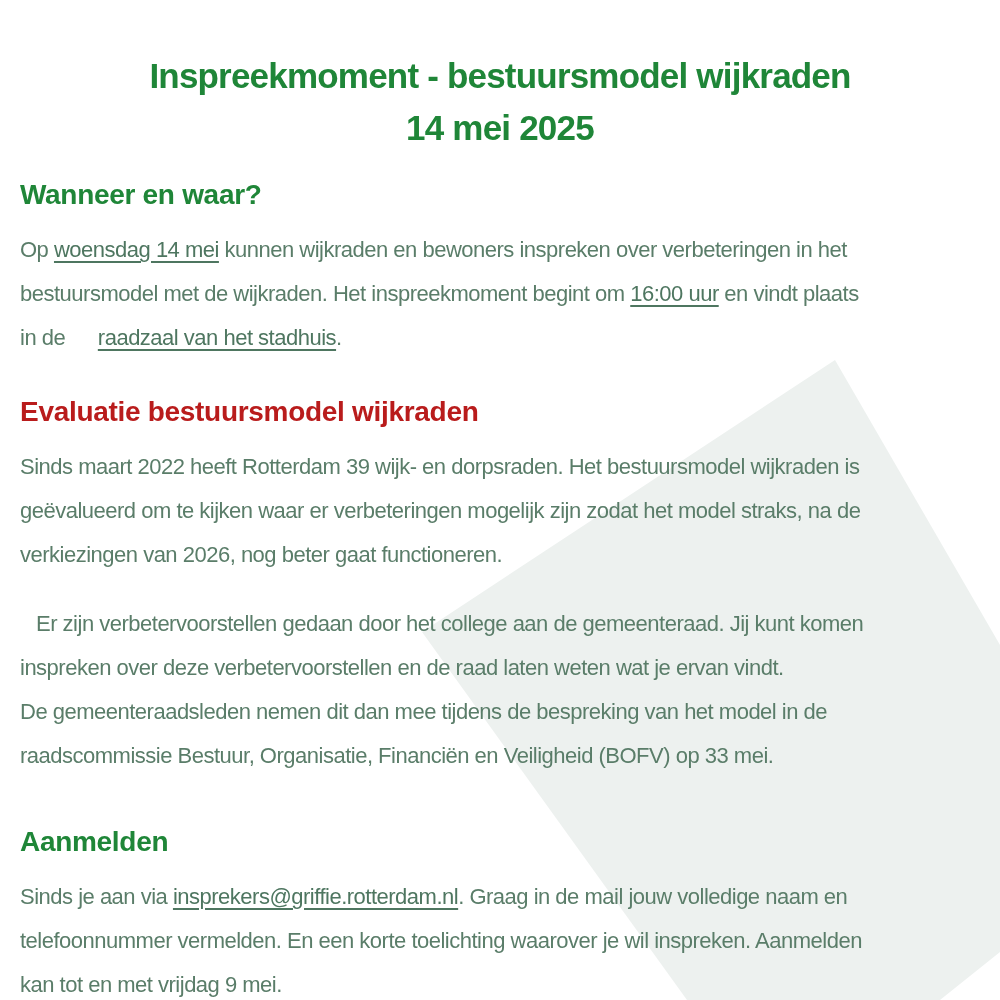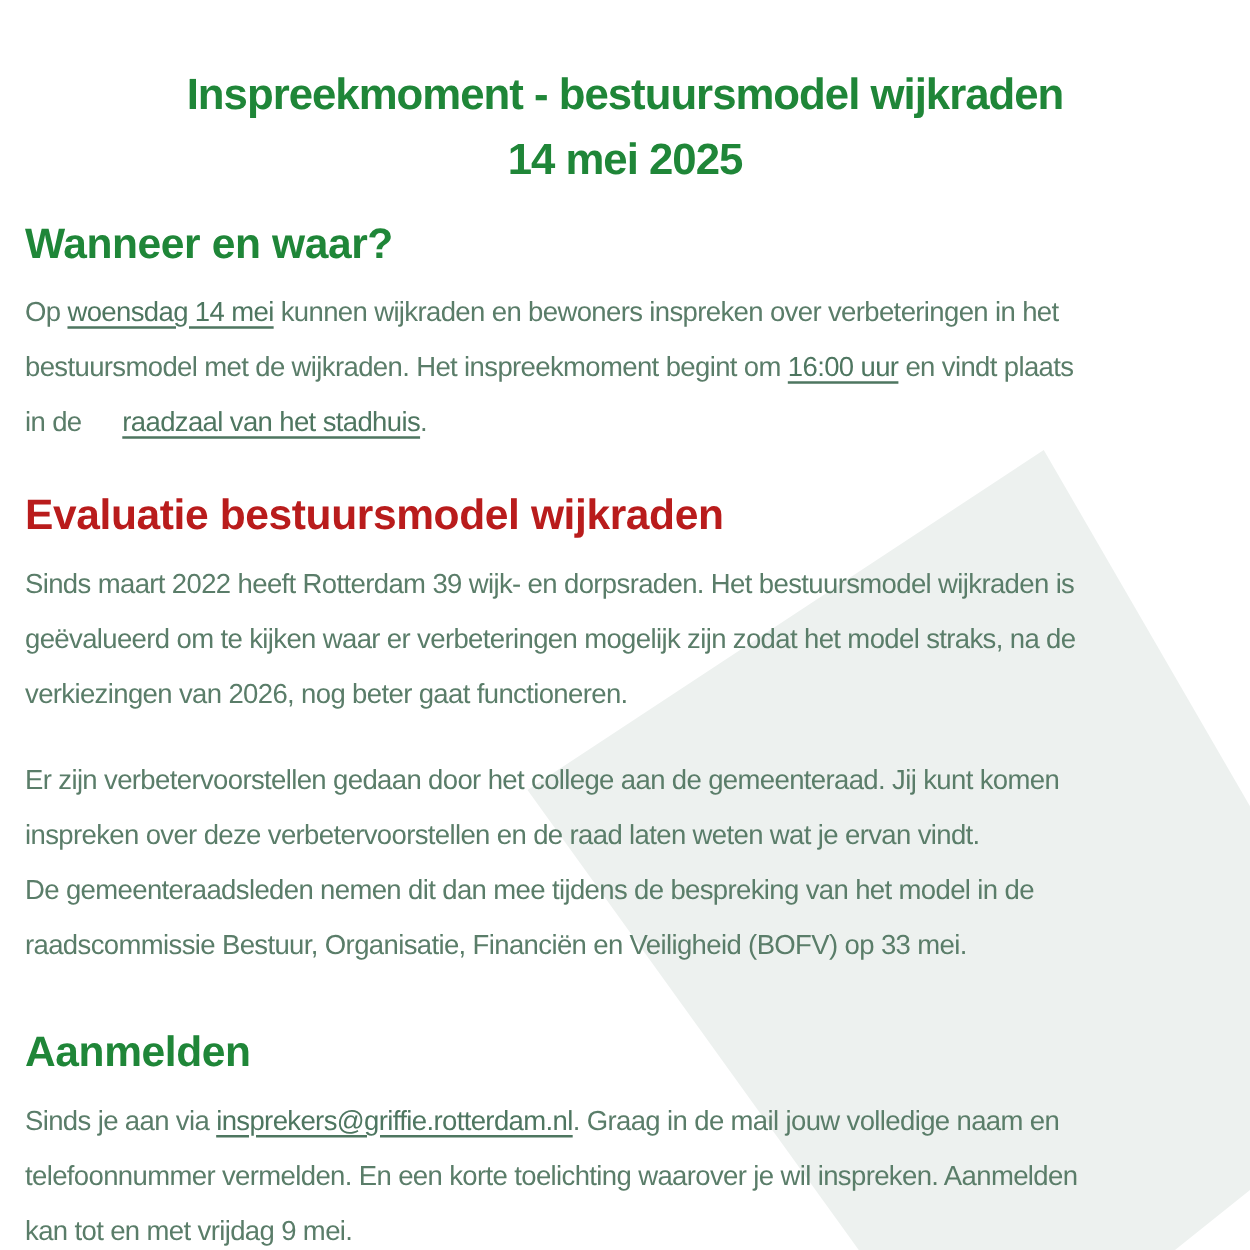--- a/index.html
+++ b/index.html
@@ -29,21 +29,21 @@
   .doc-title{
     margin:0 0 0 0;
     text-align:center;
     font-weight:bold;
     font-size:35px;
     line-height:52px;
     letter-spacing:-0.8px;
     white-space:nowrap;
   }
   h2.section-heading{
-    font-size:34px;
+    font-size:28px;
     line-height:34px;
     letter-spacing:-0.3px;
     font-weight:bold;
     margin:0 0 16px 0;
   }
   .s1 h2.section-heading{margin-top:24px;}
   .s2 h2.section-heading{margin-top:35px;}
   .s3 h2.section-heading{margin-top:47px;}
   .para{margin:0;}
   .para + .para{margin-top:25px;}
@@ -87,21 +87,21 @@
     </section>
 
     <section class="s2">
       <h2 class="section-heading" style="color: #b91c1c;">Evaluatie bestuursmodel wijkraden</h2>
       <div class="para">
           <div class="line" style="color: rgb(90, 125, 105);"><span>Sinds maart 2022 heeft Rotterdam 39 wijk- en dorpsraden. Het bestuursmodel wijkraden is</span></div>
           <div class="line" style="color: rgb(90, 125, 105);"><span>geëvalueerd om te kijken waar er verbeteringen mogelijk zijn zodat het model straks, na de</span></div>
           <div class="line" style="color: rgb(90, 125, 105);"><span>verkiezingen van 2026, nog beter gaat functioneren.</span></div>
         </div>
       <div class="para">
-          <div class="line" style="color: rgb(90, 125, 105);"><span>Er zijn verbetervoorstellen gedaan door het college aan de gemeenteraad. Jij kunt komen</span></div>
+          <div class="line" style="color: rgb(90, 125, 105); margin-left: 16px;"><span>Er zijn verbetervoorstellen gedaan door het college aan de gemeenteraad. Jij kunt komen</span></div>
           <div class="line" style="color: rgb(90, 125, 105);"><span>inspreken over deze verbetervoorstellen en de raad laten weten wat je ervan vindt.</span></div>
           <div class="line" style="color: rgb(90, 125, 105);"><span>De gemeenteraadsleden nemen dit dan mee tijdens de bespreking van het model in de</span></div>
           <div class="line" style="color: rgb(90, 125, 105);"><span>raadscommissie Bestuur, Organisatie, Financiën en Veiligheid (BOFV) op 33 mei.</span></div>
         </div>
     </section>
 
     <section class="s3">
       <h2 class="section-heading" style="color: rgb(31, 134, 56);">Aanmelden</h2>
       <div class="para">
           <div class="line" style="color: rgb(90, 125, 105);"><span>Sinds je aan via </span><a class="tlink" href="#" style="color: rgb(78, 118, 96);">insprekers@griffie.rotterdam.nl</a><span>. Graag in de mail jouw volledige naam en</span></div>

